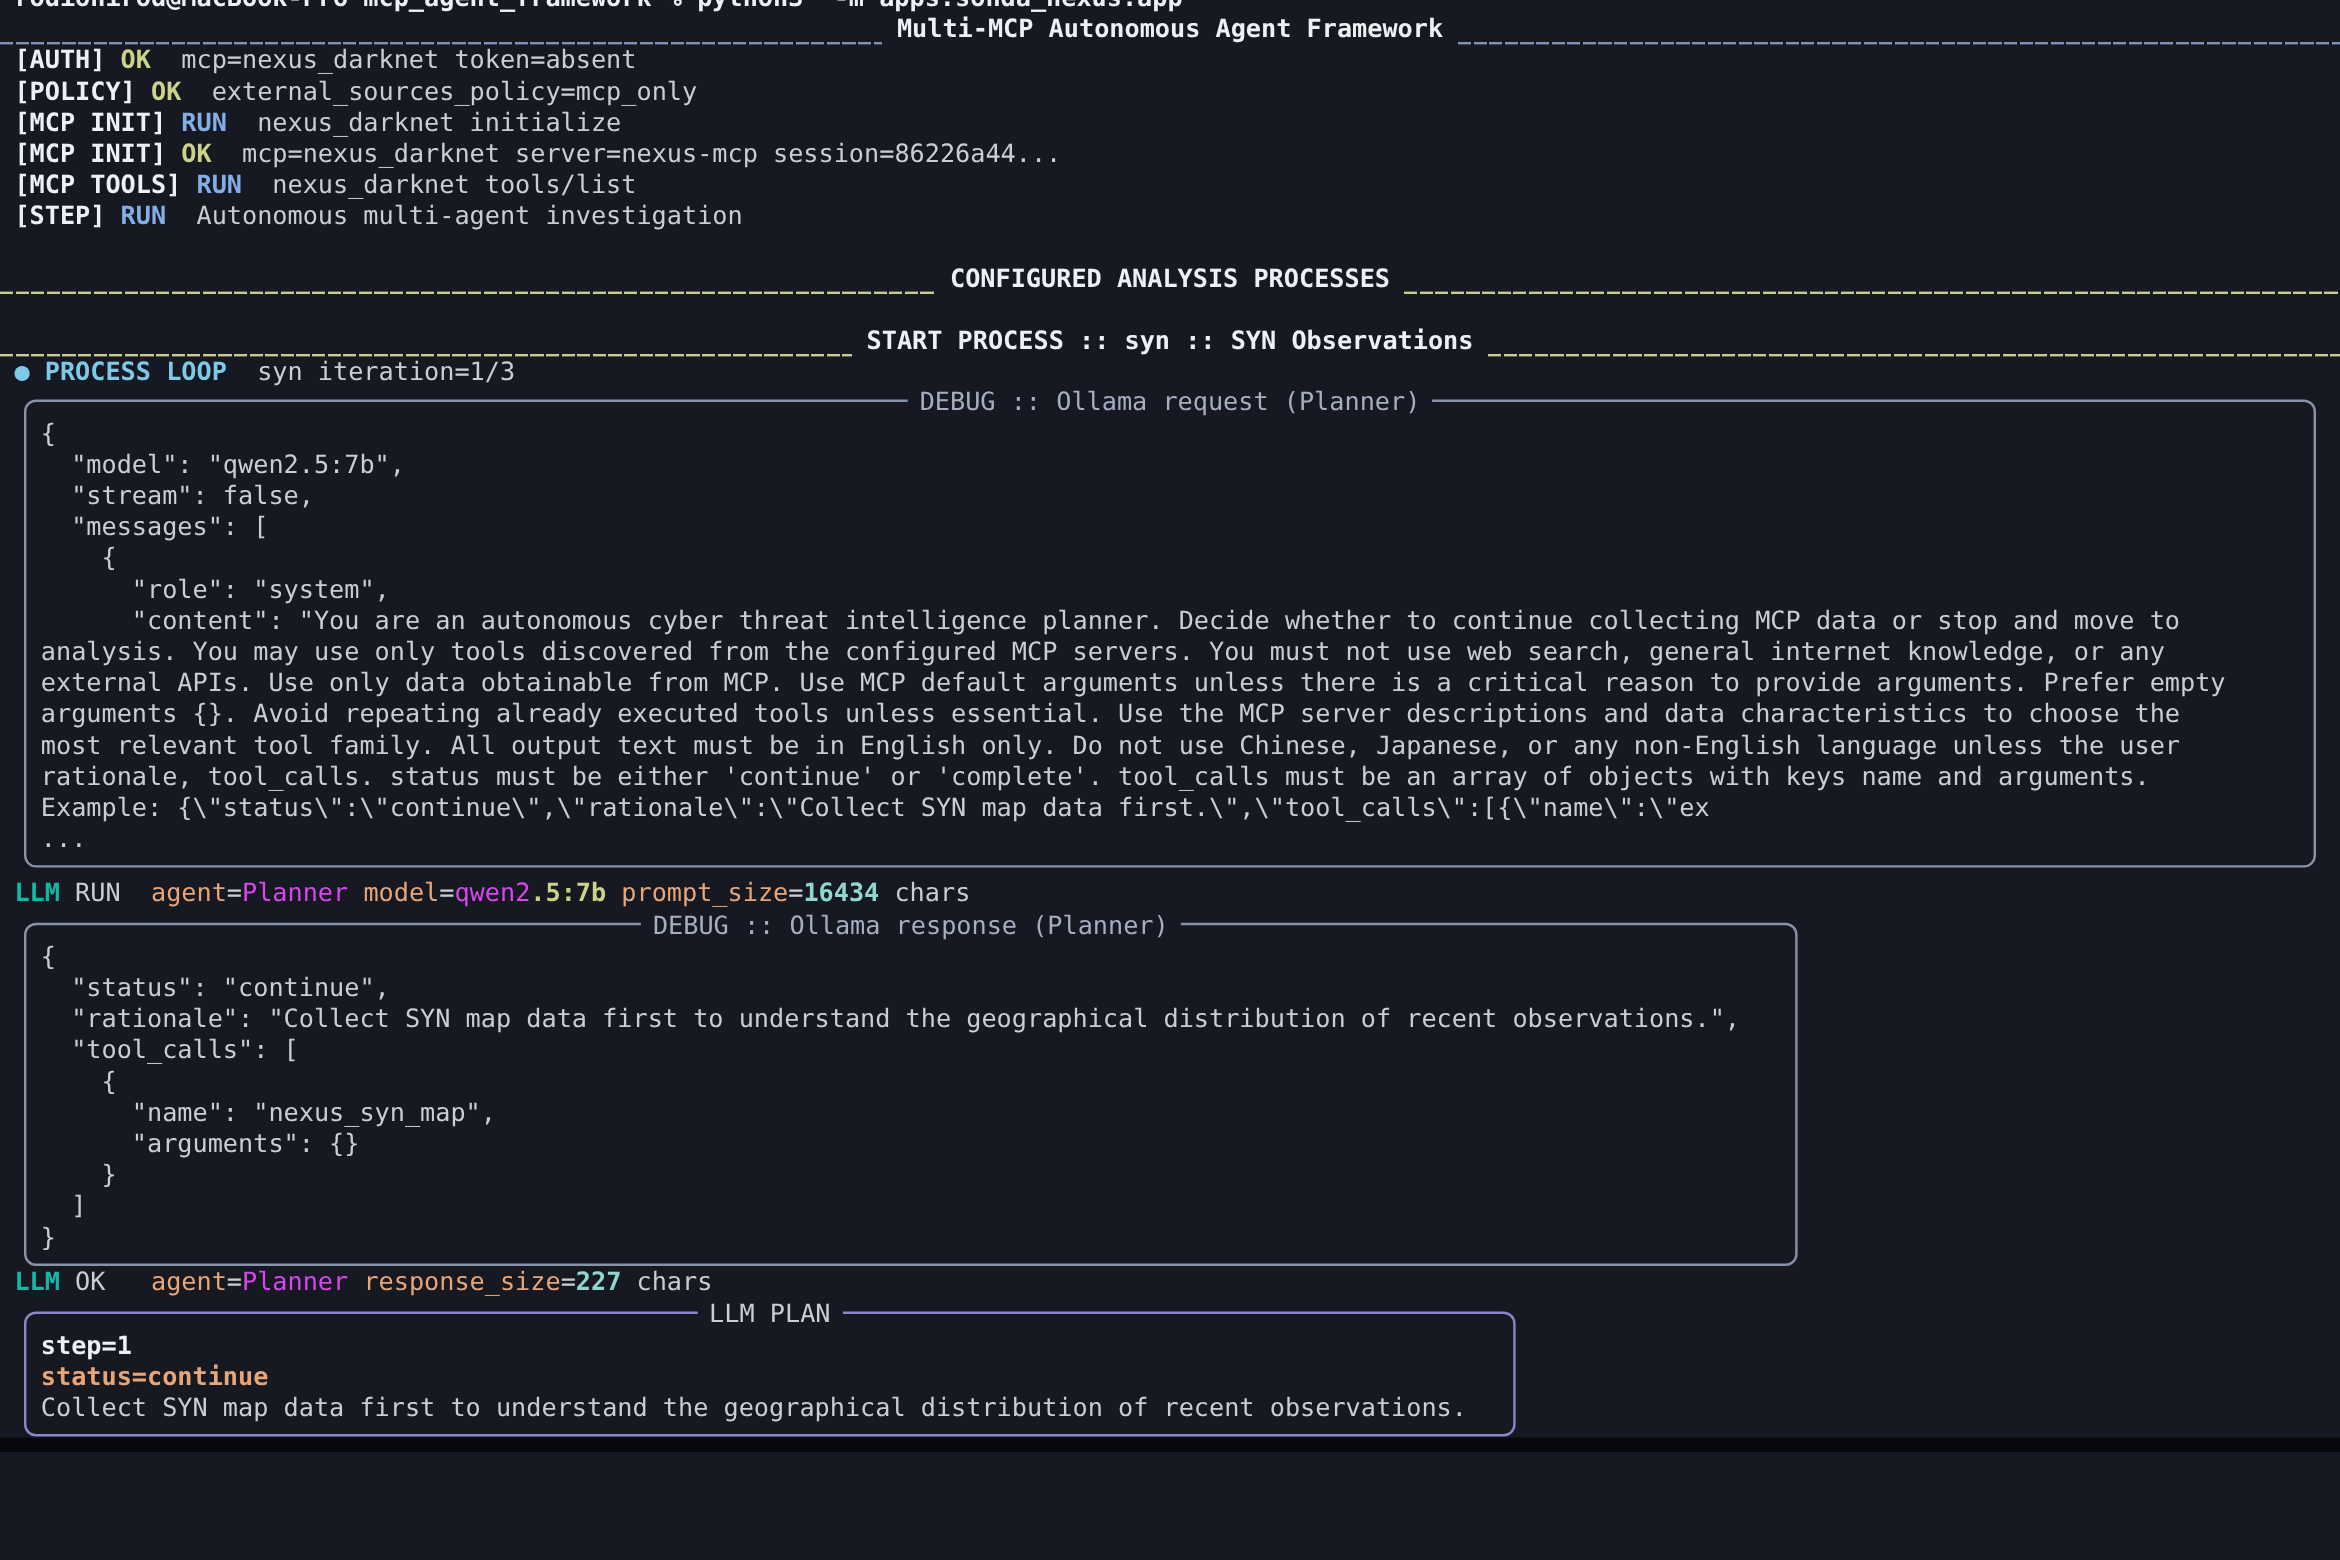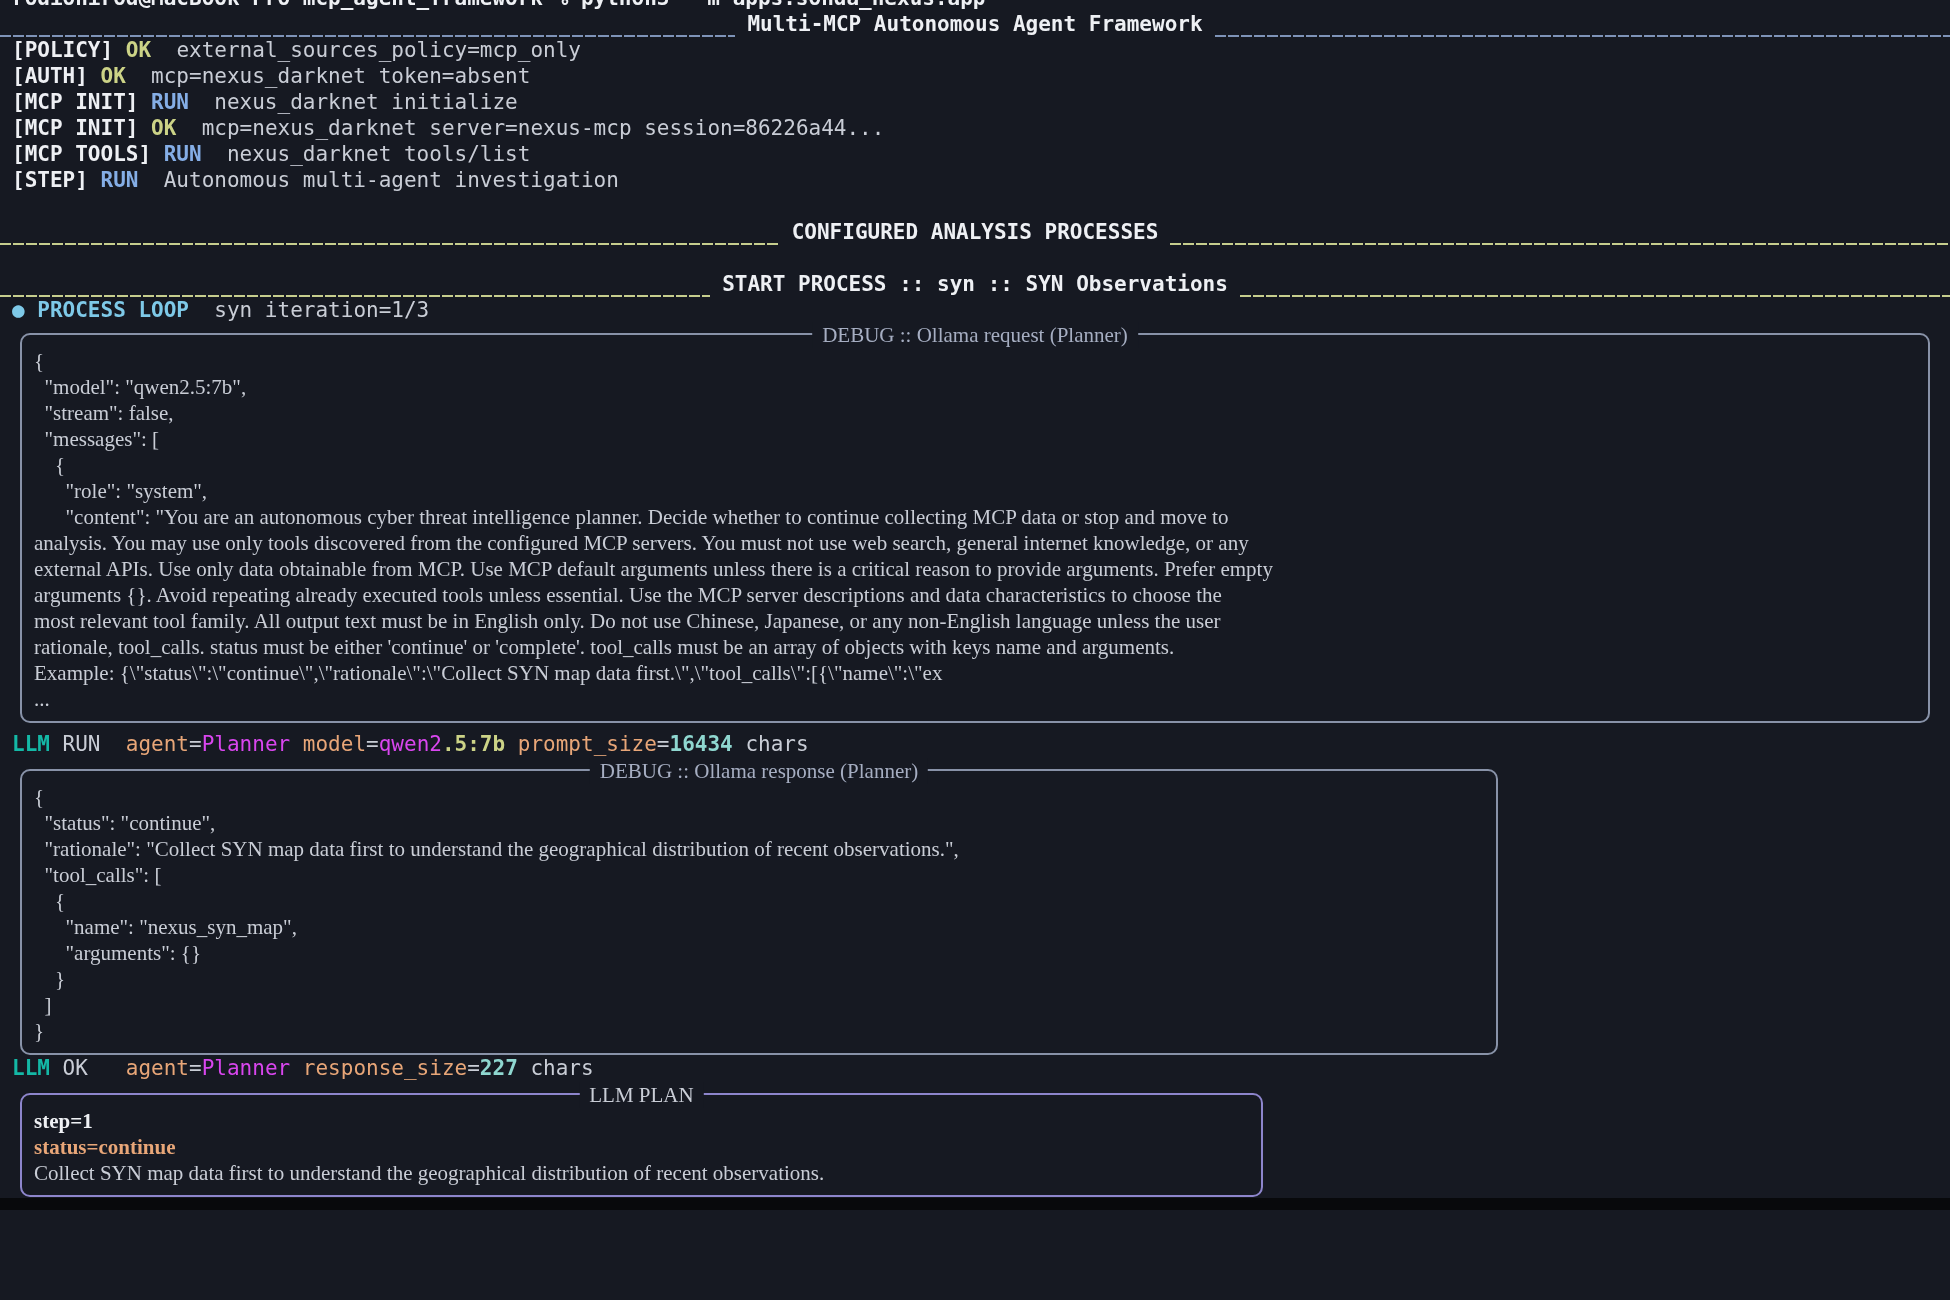--- a/index.html
+++ b/index.html
@@ -21,21 +21,21 @@
   .org{color:#e8a678;}
   .orgb{font-weight:bold;color:#e8a678;}
   .num{font-weight:bold;color:#8fd7d0;}
   .ylw{font-weight:bold;color:#ccd387;}
   .hdr{display:flex;align-items:flex-end;height:26px;}
   .rule{height:2px;flex:1 0 0;}
   .rule.gold{background:repeating-linear-gradient(90deg,#c6cd8e 0 11px,transparent 11px 13px);}
   .rule.blue{background:repeating-linear-gradient(90deg,#7e93b8 0 11px,transparent 11px 13px);}
   .hdr .t{margin:0 12px;font-weight:bold;color:#eef0f4;white-space:pre;flex:0 0 auto;}
   .panel{position:relative;box-sizing:border-box;border:2px solid #8892a8;border-radius:10px;
-         margin-left:20px;padding:13px 24px 9px 12px;font-family:Liberation Serif, serif;}
+         margin-left:20px;padding:13px 24px 9px 12px;}
   .panel .pt{position:absolute;top:-13px;left:50%;transform:translateX(-50%);
              background:#161922;padding:0 10px;color:#a6aec2;white-space:pre;line-height:26px;}
   .panel .line{padding-left:0;}
   .panel.req{width:1910px;margin-top:10px;}
   .panel.res{width:1478px;margin-top:12px;}
   .panel.plan{width:1243px;margin-top:12px;border-color:#8d85cc;}
   .panel.plan .pt{color:#c9cdd6;}
   .mt8{margin-top:8px;}
   .mt14{margin-top:0;}
   .bottom-strip{height:12px;background:#08090c;margin-top:1px;}
@@ -46,22 +46,22 @@
 <div>
 
   <div class="line b cut">rodionirod@MacBook-Pro mcp_agent_framework % python3  -m apps.sonda_nexus.app</div>
 
   <div class="hdr">
     <div class="rule blue"></div>
     <div class="t">Multi-MCP Autonomous Agent Framework</div>
     <div class="rule blue"></div>
   </div>
 
+  <div class="line"><span class="b">[AUTH]</span><span class="ok"> OK</span><span>  mcp=nexus_darknet token=absent</span></div>
   <div class="line"><span class="b">[POLICY]</span><span class="ok"> OK</span><span>  external_sources_policy=mcp_only</span></div>
-  <div class="line"><span class="b">[AUTH]</span><span class="ok"> OK</span><span>  mcp=nexus_darknet token=absent</span></div>
   <div class="line"><span class="b">[MCP INIT]</span><span class="run"> RUN</span><span>  nexus_darknet initialize</span></div>
   <div class="line"><span class="b">[MCP INIT]</span><span class="ok"> OK</span><span>  mcp=nexus_darknet server=nexus-mcp session=86226a44...</span></div>
   <div class="line"><span class="b">[MCP TOOLS]</span><span class="run"> RUN</span><span>  nexus_darknet tools/list</span></div>
   <div class="line"><span class="b">[STEP]</span><span class="run"> RUN</span><span>  Autonomous multi-agent investigation</span></div>
 
   <div class="sp26"></div>
 
   <div class="hdr">
     <div class="rule gold"></div>
     <div class="t">CONFIGURED ANALYSIS PROCESSES</div>

